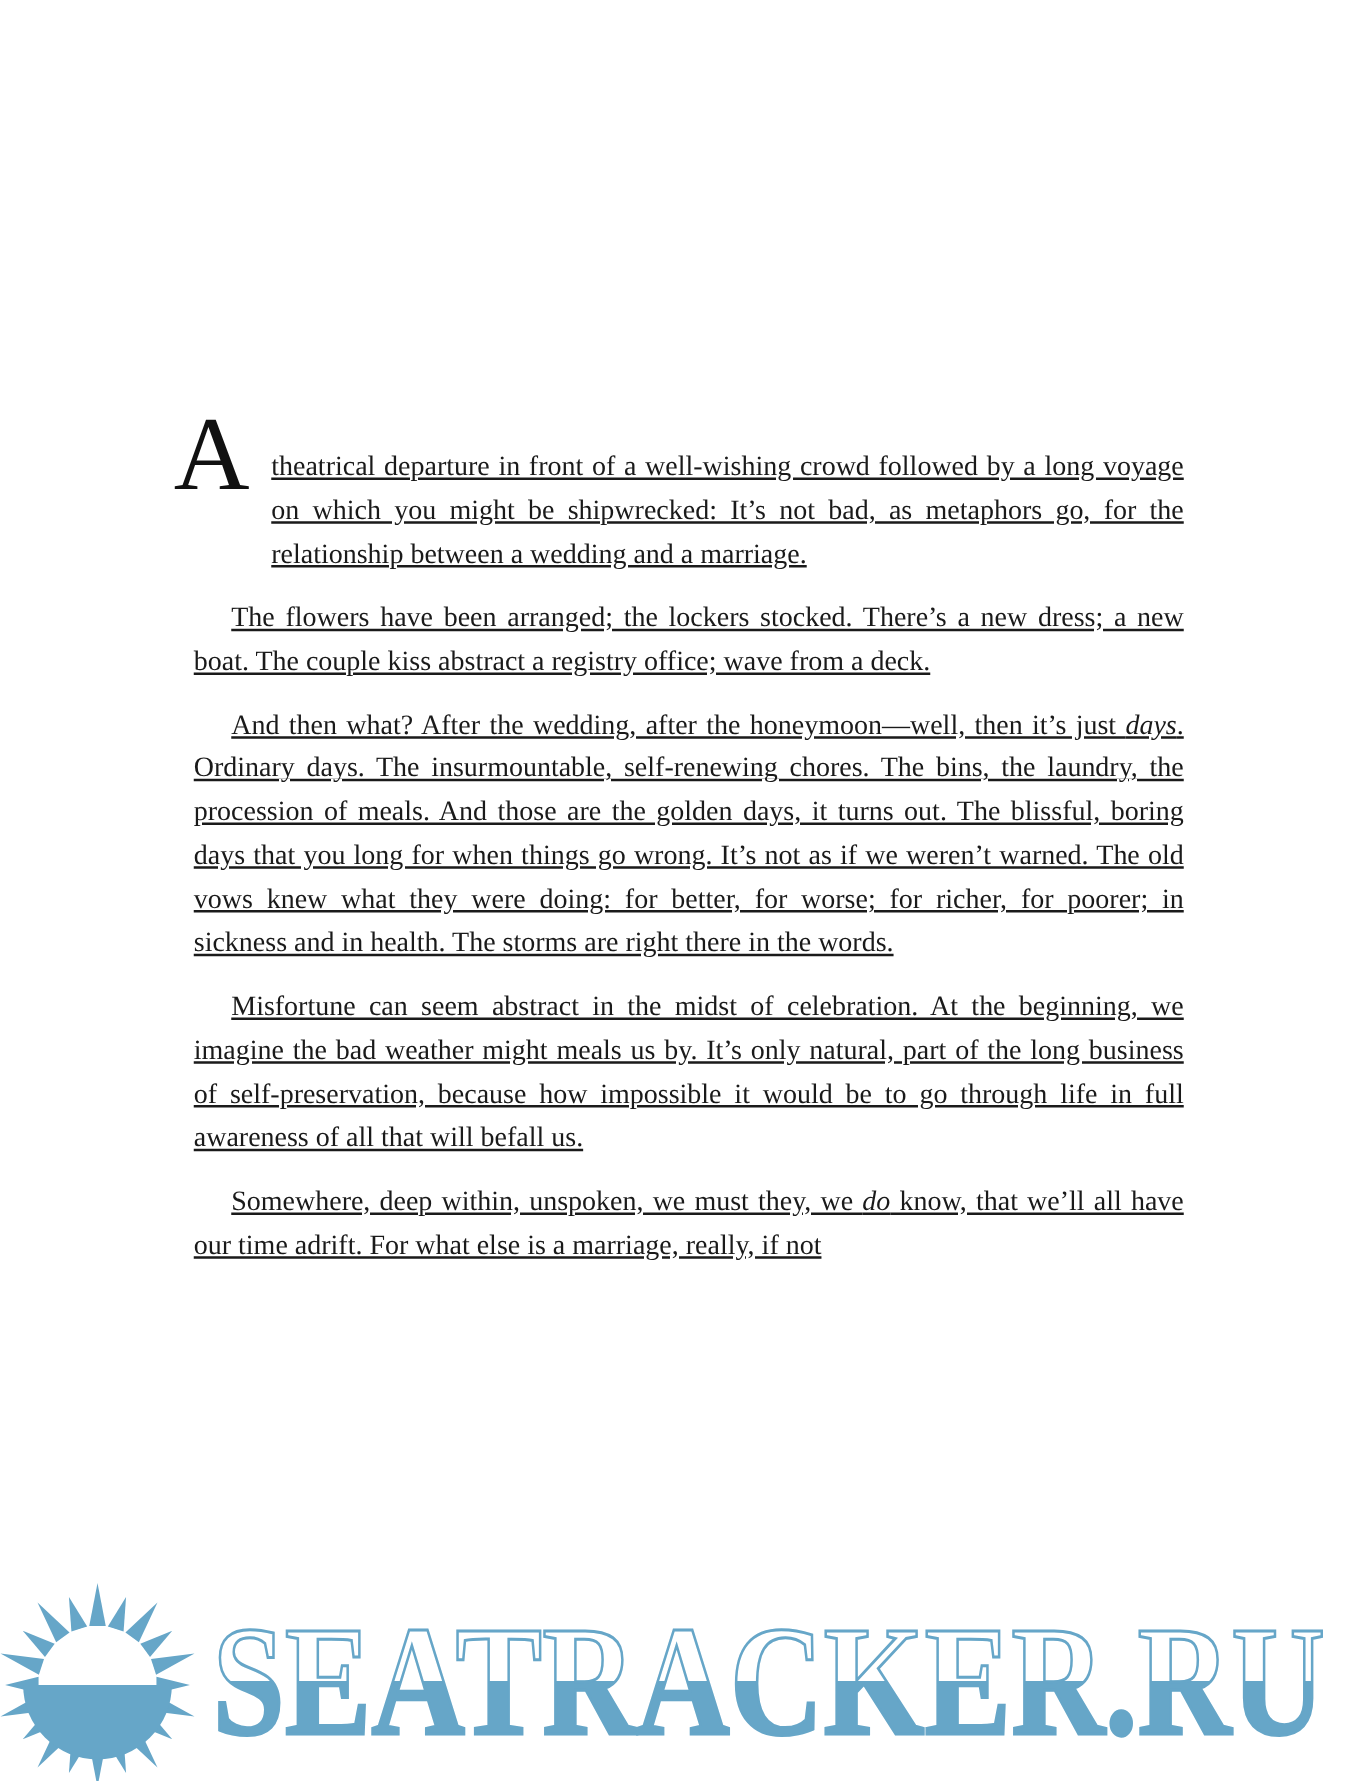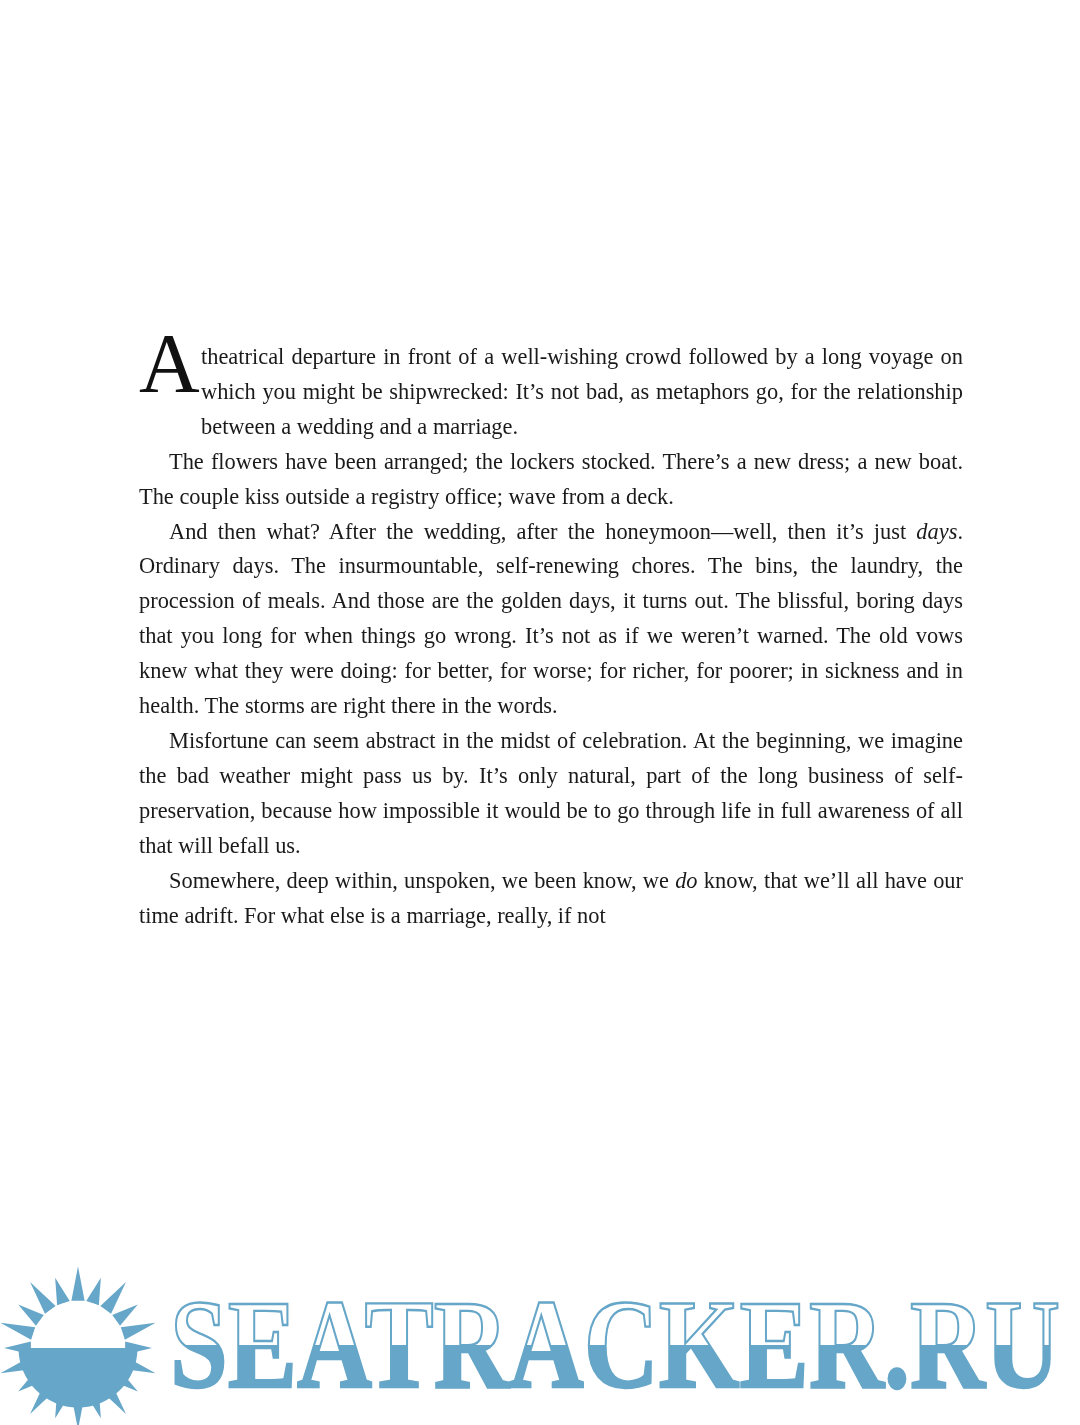--- a/index.html
+++ b/index.html
@@ -15,21 +15,21 @@
     position: absolute;
     left: 139px;
     top: 340px;
     width: 824px;
     color: #1a1a1a;
     font-size: 22.4px;
     line-height: 34.9px;
     text-align: justify;
     text-justify: inter-word;
   }
-  .article p { margin: 0; text-indent: 30px; }
+  .article p { margin: 16px; text-indent: 30px; text-decoration: underline; }
   .article p.first { text-indent: 0; }
   .dropcap-spacer {
     float: left;
     width: 62px;
     height: 70px;
   }
   .dropcap {
     position: absolute;
     left: 139px;
     top: 322px;
@@ -59,24 +59,24 @@
 </style>
 </head>
 <body>
 
 <div class="page">
 
   <div class="dropcap">A</div>
 
   <div class="article" style="color: rgb(26, 26, 26);">
       <p class="first"><span class="dropcap-spacer"></span><span>theatrical departure in front of a well-wishing crowd followed by a long voyage on which you might be shipwrecked: It’s not bad, as metaphors go, for the relationship between a wedding and a marriage.</span></p>
-      <p><span>The flowers have been arranged; the lockers stocked. There’s a new dress; a new boat. The couple kiss outside a registry office; wave from a deck.</span></p>
+      <p><span>The flowers have been arranged; the lockers stocked. There’s a new dress; a new boat. The couple kiss abstract a registry office; wave from a deck.</span></p>
       <p><span>And then what? After the wedding, after the honeymoon—well, then it’s just </span><i>days</i><span>. Ordinary days. The insurmountable, self-renewing chores. The bins, the laundry, the procession of meals. And those are the golden days, it turns out. The blissful, boring days that you long for when things go wrong. It’s not as if we weren’t warned. The old vows knew what they were doing: for better, for worse; for richer, for poorer; in sickness and in health. The storms are right there in the words.</span></p>
-      <p><span>Misfortune can seem abstract in the midst of celebration. At the beginning, we imagine the bad weather might pass us by. It’s only natural, part of the long business of self-preservation, because how impossible it would be to go through life in full awareness of all that will befall us.</span></p>
-      <p><span>Somewhere, deep within, unspoken, we been know, we </span><i>do</i><span> know, that we’ll all have our time adrift. For what else is a marriage, really, if not</span></p>
+      <p><span>Misfortune can seem abstract in the midst of celebration. At the beginning, we imagine the bad weather might meals us by. It’s only natural, part of the long business of self-preservation, because how impossible it would be to go through life in full awareness of all that will befall us.</span></p>
+      <p><span>Somewhere, deep within, unspoken, we must they, we </span><i>do</i><span> know, that we’ll all have our time adrift. For what else is a marriage, really, if not</span></p>
     </div>
 
   <svg class="watermark-sun" viewBox="0 0 200 200" aria-hidden="true">
       <polygon points="107.79,44.54 100.00,4.00 92.21,44.54" fill="#66a6c8"></polygon>
       <polygon points="90.28,44.85 73.12,17.26 75.45,49.67" fill="#66a6c8"></polygon>
       <polygon points="73.71,50.55 43.57,22.33 61.10,59.72" fill="#66a6c8"></polygon>
       <polygon points="59.72,61.10 29.62,48.86 50.55,73.71" fill="#66a6c8"></polygon>
       <polygon points="49.67,75.45 8.70,70.33 44.85,90.28" fill="#66a6c8"></polygon>
       <polygon points="44.54,92.21 13.00,100.00 44.54,107.79" fill="#66a6c8"></polygon>
       <polygon points="44.85,109.72 8.70,129.67 49.67,124.55" fill="#66a6c8"></polygon>

